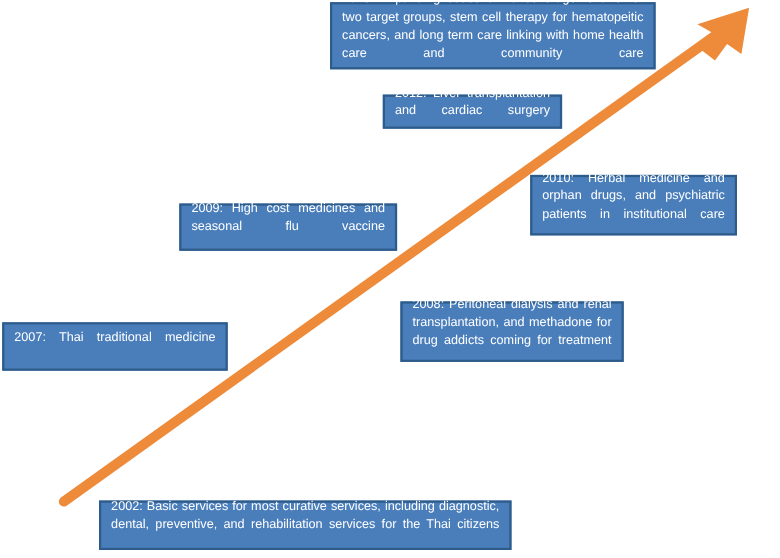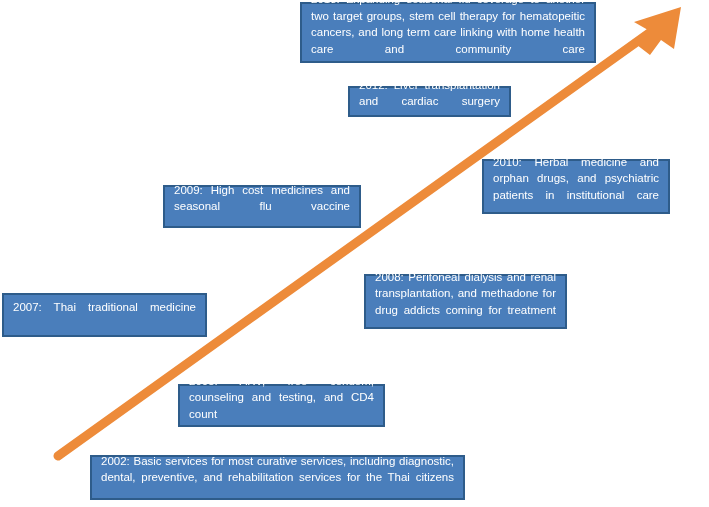--- a/index.html
+++ b/index.html
@@ -90,21 +90,18 @@
   </div>
 
   <div class="milestone-box box-2008">
     <span class="box-text">2008: Peritoneal dialysis and renal transplantation, and methadone for drug addicts coming for treatment</span>
   </div>
 
   <div class="milestone-box box-2007">
     <span class="box-text">2007: Thai traditional medicine</span>
   </div>
 
-  <div class="milestone-box box-2005">
-    <span class="box-text">2005: ARV, free condom, counseling and testing, and CD4 count</span>
-  </div>
 
   <div class="milestone-box box-2002">
     <span class="box-text">2002: Basic services for most curative services, including diagnostic, dental, preventive, and rehabilitation services for the Thai citizens</span>
   </div>
 
 </div>
 
 </body></html>

